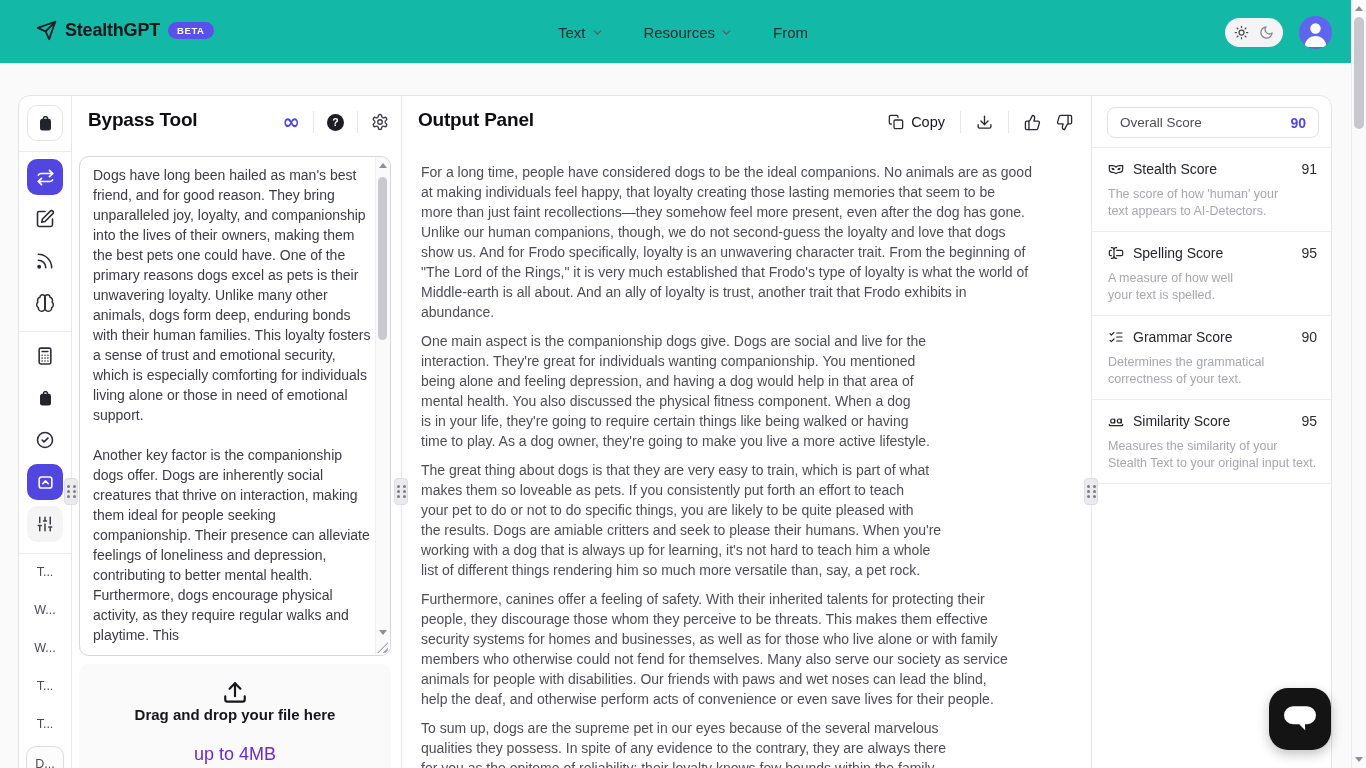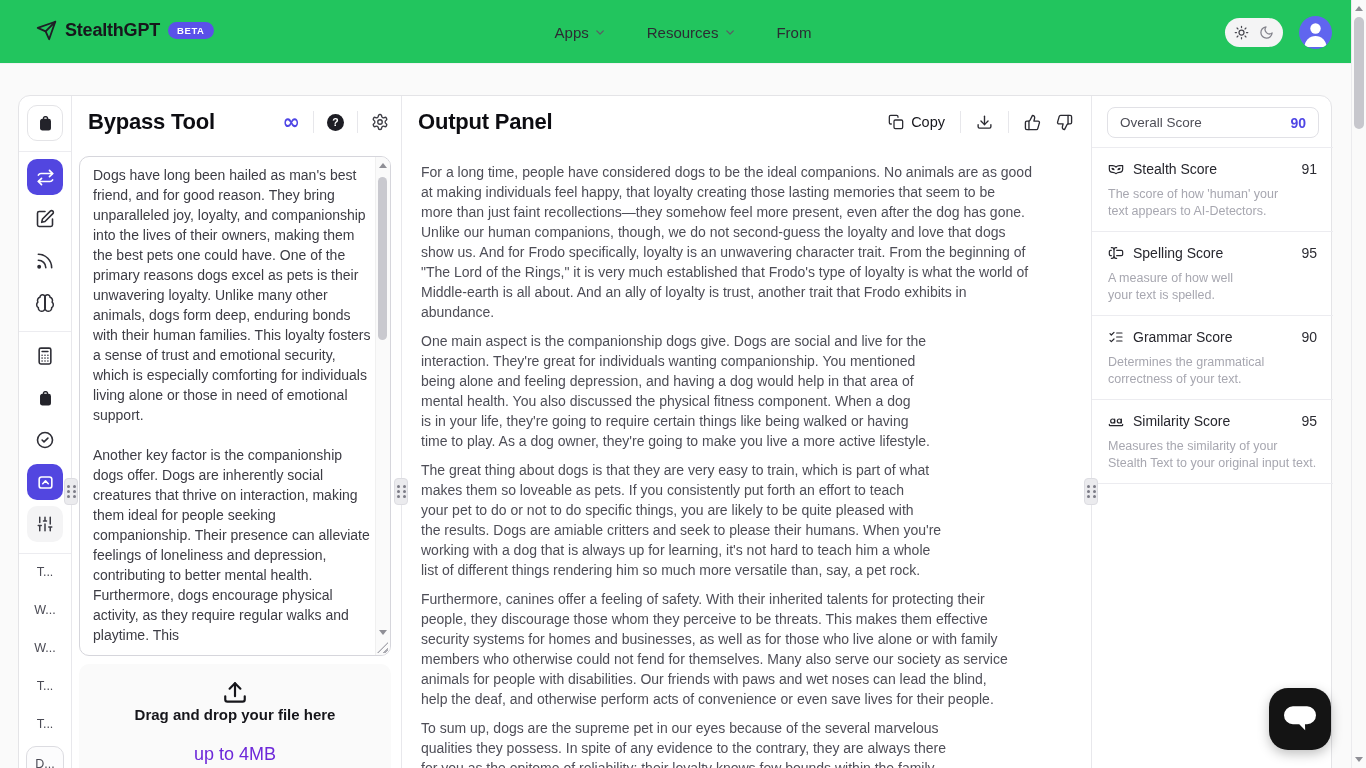--- a/index.html
+++ b/index.html
@@ -1,21 +1,21 @@
 <!DOCTYPE html>
 <html><head>
 <meta charset="utf-8">
 <style>
   * { margin:0; padding:0; box-sizing:border-box; }
   html,body { width:1366px; height:768px; overflow:hidden; background:#fafafa;
     font-family:"Liberation Sans","DejaVu Sans",sans-serif; }
   svg { display:block; }
 
   
-  .header { position:absolute; left:0; top:0; width:1366px; height:64px; background:#22c55e;
+  .header { position:absolute; left:0; top:0; width:1366px; height:64px; background:#14b8a6;
     border-bottom:1px solid #f1f1f3; z-index:5; }
   .logo { position:absolute; left:36px; top:20px; display:flex; align-items:center; gap:8px; cursor:pointer; }
   .logo .name { font-size:18px; font-weight:700; color:#17171c; letter-spacing:-0.2px; }
   .beta { background:var(--accent,#5b50e9); color:#fff; font-size:9.5px; font-weight:700;
     letter-spacing:.6px; padding:3px 9px; border-radius:10px; }
   .nav { position:absolute; left:50%; transform:translateX(-50%); top:0; height:64px;
     display:flex; align-items:center; gap:40px; }
   .nav-item { display:flex; align-items:center; gap:5px; font-size:15px; color:#2c2c33; cursor:pointer; }
   .hdr-right { position:absolute; right:34px; top:16px; display:flex; align-items:center; gap:16px; }
   .theme-toggle { width:58px; height:29px; background:#f4f4f5; border-radius:15px;
@@ -42,21 +42,21 @@
     align-items:center; justify-content:center; cursor:pointer; color:#2e2e36; }
   .ibar-div { position:absolute; left:0; width:52px; height:1px; background:#ececf0; }
   .side-label { position:absolute; left:0; width:52px; text-align:center; font-size:12.5px;
     color:#4b4b55; cursor:pointer; }
   .dbox { position:absolute; left:7px; top:650px; width:38px; height:40px; border:1px solid #dcdce1;
     border-radius:10px; background:#fcfcfd; display:flex; justify-content:center; padding-top:10px;
     font-size:12.5px; color:#4b4b55; cursor:pointer; }
 
   
   .bypass { position:absolute; left:53px; top:0; width:329px; height:100%; }
-  .panel-title { position:absolute; left:16px; top:13px; font-size:22px; font-weight:700;
+  .panel-title { position:absolute; left:16px; top:13px; font-size:19px; font-weight:700;
     color:#0d0d12; letter-spacing:-0.2px; }
   .tool-actions { position:absolute; right:12px; top:12px; height:28px; display:flex;
     align-items:center; gap:13px; }
   .tool-actions .sep, .out-actions .sep { width:1px; height:22px; background:#e7e7eb; }
   .inf { color:#4f46e5; font-size:21px; font-weight:700; line-height:1; cursor:pointer;
     font-family:"DejaVu Sans",sans-serif; }
   .help-dot { width:17px; height:17px; border-radius:50%; background:#1d1d24; color:#fff;
     font-size:10.5px; font-weight:700; display:flex; align-items:center; justify-content:center; cursor:pointer; }
 
   .inputwrap { position:absolute; left:7px; top:60px; width:312px; height:500px;
@@ -118,21 +118,21 @@
       <svg width="21" height="21" viewBox="0 0 24 24" fill="none" stroke="#1f1f26" stroke-width="2.1" stroke-linecap="round" stroke-linejoin="round">
           <path d="M22 2 11 13"></path>
           <path d="M22 2 15 22l-4-9-9-4Z"></path>
         </svg>
     </span>
     <span class="name">StealthGPT</span>
     <span class="beta">BETA</span>
   </div>
   <nav class="nav">
     <div class="nav-item">
-      <span>Apps</span>
+      <span>Text</span>
       <svg width="13" height="13" viewBox="0 0 24 24" fill="none" stroke="#5b5b64" stroke-width="2.4" stroke-linecap="round" stroke-linejoin="round">
           <path d="m6 9 6 6 6-6"></path>
         </svg>
     </div>
     <div class="nav-item">
       <span>Resources</span>
       <svg width="13" height="13" viewBox="0 0 24 24" fill="none" stroke="#5b5b64" stroke-width="2.4" stroke-linecap="round" stroke-linejoin="round">
           <path d="m6 9 6 6 6-6"></path>
         </svg>
     </div>

